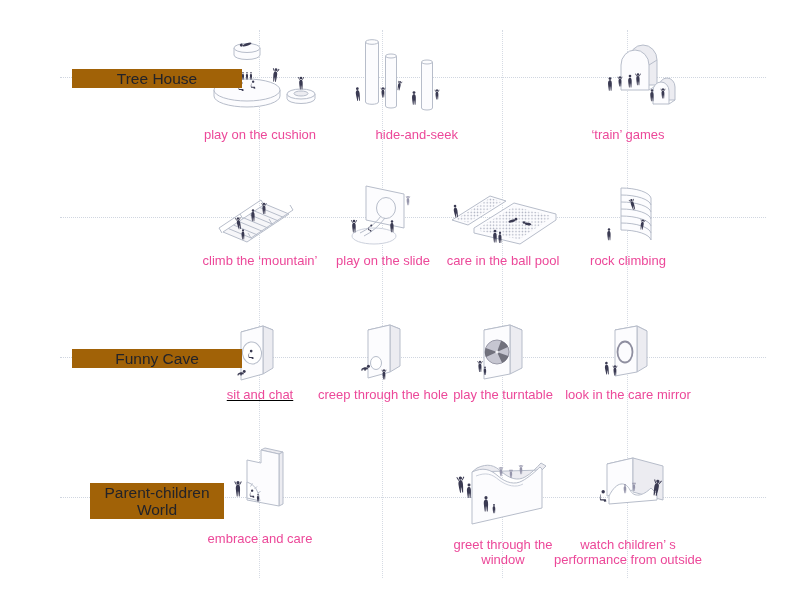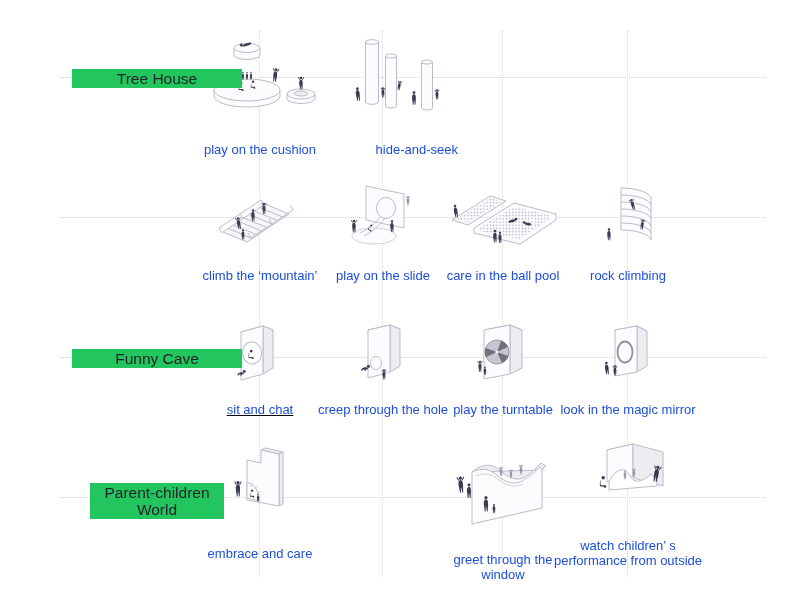--- a/index.html
+++ b/index.html
@@ -4,28 +4,28 @@
 <style>
   html,body { margin:0; padding:0; background:#fff; }
   .canvas {
     position:relative; width:800px; height:600px; background:#ffffff;
     font-family:"Liberation Sans", sans-serif; overflow:hidden;
   }
   .hline { position:absolute; height:0; border-top:1px dotted #d0d6e0; }
   .vline { position:absolute; width:0; border-left:1px dotted #d6dbe4; }
   .row-label {
     position:absolute; left:72px; width:166px; text-align:center;
-    font-size:15.5px; line-height:1.1; color:#232329; background:#22c55e;
+    font-size:15.5px; line-height:1.1; color:#232329; background:#a16207;
     padding:1px 2px; z-index:3;
   }
   .cell { position:absolute; width:150px; display:flex; flex-direction:column; align-items:center; z-index:2; }
   .icon-box { display:flex; align-items:flex-end; justify-content:center; }
   .caption {
-    font-size:13px; color:#1d4ed8; text-align:center; white-space:nowrap;
-    margin-top:16px; line-height:1.18;
+    font-size:13px; color:#ec4899; text-align:center; white-space:nowrap;
+    margin-top:1px; line-height:1.18;
   }
   .caption.wrap { white-space:normal; }
   .cap-narrow { max-width:104px; }
   .cap-mid { max-width:170px; }
   svg .s  { fill:#f6f6f9; stroke:#b7bdca; stroke-width:1; }
   svg .s2 { fill:#fcfcfe; stroke:#b7bdca; stroke-width:1; }
   svg .s3 { fill:#ececf1; stroke:#b7bdca; stroke-width:1; }
   svg .ln { fill:none; stroke:#b7bdca; stroke-width:1; }
   svg .lnl{ fill:none; stroke:#ccd1dc; stroke-width:1; }
   svg .fig { fill:#3a3a52; stroke:none; }
@@ -110,20 +110,39 @@
         <use href="#pc" class="fig" transform="translate(55,64) scale(0.6)"></use>
         <use href="#pc" class="fig" transform="translate(71,57) rotate(12) scale(0.55)"></use>
         <use href="#p" class="fig" transform="translate(86,70) scale(0.8)"></use>
         <use href="#pc" class="fig" transform="translate(109,66) scale(0.6)"></use>
       </svg>
     </div>
     <div class="caption">hide-and-seek</div>
   </div>
 
 
+  <div class="cell" style="left:553px; top:28px;">
+    <div class="icon-box" style="height:98px;">
+      <svg width="130" height="96" viewBox="0 0 130 96">
+        <path class="s3" d="M66,55 L66,30 A14,15 0 0 1 94,30 L94,55 Z"></path>
+        <path class="ln" d="M58,60 L66,55 M86,60 L94,55 M58,35 L66,30 M86,35 L94,30"></path>
+        <path class="s2" d="M58,60 L58,35 A14,15 0 0 1 86,35 L86,60 Z"></path>
+        <path class="s3" d="M96,70 L96,57 A8,9 0 0 1 112,57 L112,70 Z"></path>
+        <path class="ln" d="M90,74 L96,70 M106,74 L112,70"></path>
+        <path class="s2" d="M90,74 L90,61 A8,9 0 0 1 106,61 L106,74 Z"></path>
+        <use href="#p" class="fig" transform="translate(47,56) scale(0.8)"></use>
+        <use href="#pc" class="fig" transform="translate(57,53) scale(0.6)"></use>
+        <use href="#p" class="fig" transform="translate(67,53) scale(0.75)"></use>
+        <use href="#pc" class="fig" transform="translate(75,51) scale(0.7)"></use>
+        <use href="#p" class="fig" transform="translate(89,67) scale(0.7)"></use>
+        <use href="#pc" class="fig" transform="translate(100,65) scale(0.6)"></use>
+      </svg>
+    </div>
+    <div class="caption">‘train’ games</div>
+  </div>
 
   <div class="cell" style="left:185px; top:176px;">
     <div class="icon-box" style="height:76px;">
       <svg width="130" height="76" viewBox="0 0 130 76">
         <path class="s" d="M28,56 L70,28 L94,38 L52,66 Z"></path>
         <path class="ln" d="M33.3,52.5 L57.3,62.5 M38.5,49 L62.5,59 M43.8,45.5 L67.8,55.5 M49,42 L73,52 M54.3,38.5 L78.3,48.5 M59.5,35 L83.5,45 M64.8,31.5 L88.8,41.5"></path>
         <path class="ln" d="M24,52 L66,24 M24,52 L27,57 M45,38 L48,43 M66,24 L69,29"></path>
         <path class="ln" d="M56,62 L98,34 M56,62 L53,57 M77,48 L74,43 M98,34 L95,29"></path>
         <use href="#pc" class="fig" transform="translate(44,49) rotate(-10) scale(0.7)"></use>
         <use href="#p" class="fig" transform="translate(58,41) scale(0.7)"></use>
@@ -241,21 +260,21 @@
     <div class="icon-box" style="height:70px;">
       <svg width="130" height="70" viewBox="0 0 130 70">
         <path class="s3" d="M52,14 L74,10 L84,15 L62,19 Z"></path>
         <path class="s3" d="M74,10 L84,15 L84,50 L74,56 Z"></path>
         <path class="s2" d="M52,14 L74,10 L74,56 L52,60 Z"></path>
         <ellipse cx="62" cy="36" rx="7.5" ry="10.5" fill="none" stroke="#8f8fa0" stroke-width="1.8"></ellipse>
         <use href="#p" class="fig" transform="translate(44,54) rotate(-5) scale(0.75)"></use>
         <use href="#pc" class="fig" transform="translate(52,56) scale(0.6)"></use>
       </svg>
     </div>
-    <div class="caption">look in the magic mirror</div>
+    <div class="caption">look in the care mirror</div>
   </div>
 
   <div class="cell" style="left:185px; top:432px;">
     <div class="icon-box" style="height:98px;">
       <svg width="130" height="98" viewBox="0 0 130 98">
         <path class="s3" d="M66,18 L84,22 L88,20 L70,16 Z"></path>
         <path class="s3" d="M84,22 L88,20 L88,72 L84,74 Z"></path>
         <path class="s2" d="M52,28 L66,31 L66,18 L84,22 L84,74 L52,68 Z"></path>
         <path d="M52,50 Q63,53 65,69 L52,66 Z" fill="#ffffff" stroke="#b7bdca" stroke-width="1"></path>
         <path class="ln" d="M55.5,54.5 L57.5,51.5 M59.5,57 L62,54.5 M62.5,61 L65.5,59.5"></path>
@@ -279,21 +298,21 @@
         <use href="#pc" class="figl" transform="translate(83,33) scale(0.55)"></use>
         <use href="#pc" class="fig" transform="translate(23,49) rotate(-4) scale(0.95)"></use>
         <use href="#p" class="fig" transform="translate(31,55) scale(0.85)"></use>
         <use href="#p" class="fig" transform="translate(48,68) scale(0.9)"></use>
         <use href="#p" class="fig" transform="translate(56,72) scale(0.55)"></use>
       </svg>
     </div>
     <div class="caption wrap cap-narrow">greet through the window</div>
   </div>
 
-  <div class="cell" style="left:553px; top:424px;justify-content:flex-end;">
+  <div class="cell" style="left:553px; top:438px;justify-content:flex-end;">
     <div class="icon-box" style="height:98px;">
       <svg width="130" height="98" viewBox="0 0 130 98">
         <path class="s3" d="M44,26 L70,20 L74,22 L48,28 Z"></path>
         <path class="s2" d="M44,26 L70,20 L70,52 L44,58 Z"></path>
         <path class="s3" d="M70,20 L100,28 L100,62 L70,54 Z"></path>
         <path d="M46,58 C54,42 63,44 67,52 C71,60 80,58 88,50 L94,56 L94,62 L46,66 Z" fill="#ffffff" stroke="#b7bdca" stroke-width="1"></path>
         <use href="#p" class="figl" transform="translate(62,52) scale(0.55)"></use>
         <use href="#pc" class="figl" transform="translate(71,50) scale(0.5)"></use>
         <use href="#ps" class="fig" transform="translate(40,60) scale(1.0)"></use>
         <use href="#pc" class="fig" transform="translate(93,52) rotate(12) scale(0.95)"></use>

